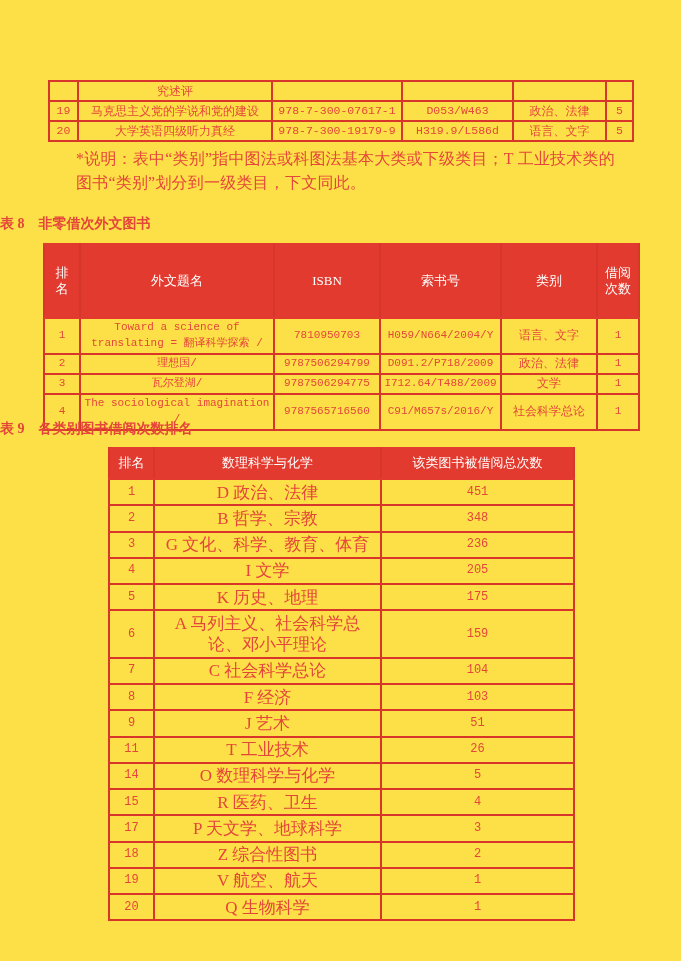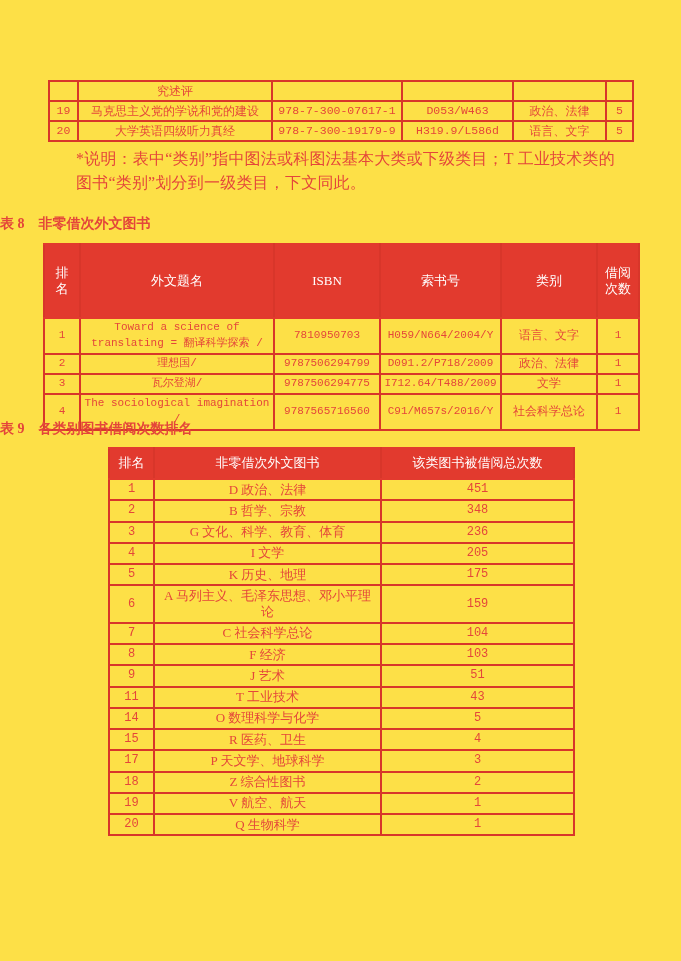--- a/index.html
+++ b/index.html
@@ -64,21 +64,21 @@
   #table8 thead th{height:40px;}
   #table8 thead th.force-wrap{word-break:break-all;padding:0 9px;line-height:1.2;}
   #table8 thead th.force-wrap2{word-break:break-all;padding:16px 7px;line-height:1.2;}
   #table8 td{height:15px;font-size:12px;}
   #table8 td.mono{font-size:11px;}
   #table8 td.title-col{font-size:11px;line-height:1.45;}
 
   
   #table9{position:absolute;left:108px;top:447px;}
   #table9 thead th{height:27px;}
-  #table9 td{height:15px;font-size:13px;padding:1.5px 3px;}
+  #table9 td{height:15px;font-size:17px;padding:1.5px 3px;}
   #table9 td.mono{font-size:12px;}
 </style>
 </head>
 <body>
 
 <div class="page">
 
   <table class="red" id="top-table">
     <colgroup>
       <col style="width:29px">
@@ -177,21 +177,21 @@
   <h3 class="tbl-title" id="t9-title">表 9　各类别图书借阅次数排名</h3>
   <table class="red" id="table9">
     <colgroup>
       <col style="width:45px">
         <col style="width:227px">
         <col style="width:193px">
     </colgroup>
     <thead>
       <tr>
         <th>排名</th>
-        <th>非零借次外文图书</th>
+        <th>数理科学与化学</th>
         <th>该类图书被借阅总次数</th>
       </tr>
     </thead>
     <tbody>
         <tr>
           <td class="mono">1</td>
           <td class="cn">D 政治、法律</td>
           <td class="mono">451</td>
         </tr>
         <tr>
@@ -209,42 +209,42 @@
           <td class="cn">I 文学</td>
           <td class="mono">205</td>
         </tr>
         <tr>
           <td class="mono">5</td>
           <td class="cn">K 历史、地理</td>
           <td class="mono">175</td>
         </tr>
         <tr>
           <td class="mono">6</td>
-          <td class="cn">A 马列主义、毛泽东思想、邓小平理论</td>
+          <td class="cn">A 马列主义、社会科学总论、邓小平理论</td>
           <td class="mono">159</td>
         </tr>
         <tr>
           <td class="mono">7</td>
           <td class="cn">C 社会科学总论</td>
           <td class="mono">104</td>
         </tr>
         <tr>
           <td class="mono">8</td>
           <td class="cn">F 经济</td>
           <td class="mono">103</td>
         </tr>
         <tr>
           <td class="mono">9</td>
           <td class="cn">J 艺术</td>
           <td class="mono">51</td>
         </tr>
         <tr>
           <td class="mono">11</td>
           <td class="cn">T 工业技术</td>
-          <td class="mono">43</td>
+          <td class="mono">26</td>
         </tr>
         <tr>
           <td class="mono">14</td>
           <td class="cn">O 数理科学与化学</td>
           <td class="mono">5</td>
         </tr>
         <tr>
           <td class="mono">15</td>
           <td class="cn">R 医药、卫生</td>
           <td class="mono">4</td>

